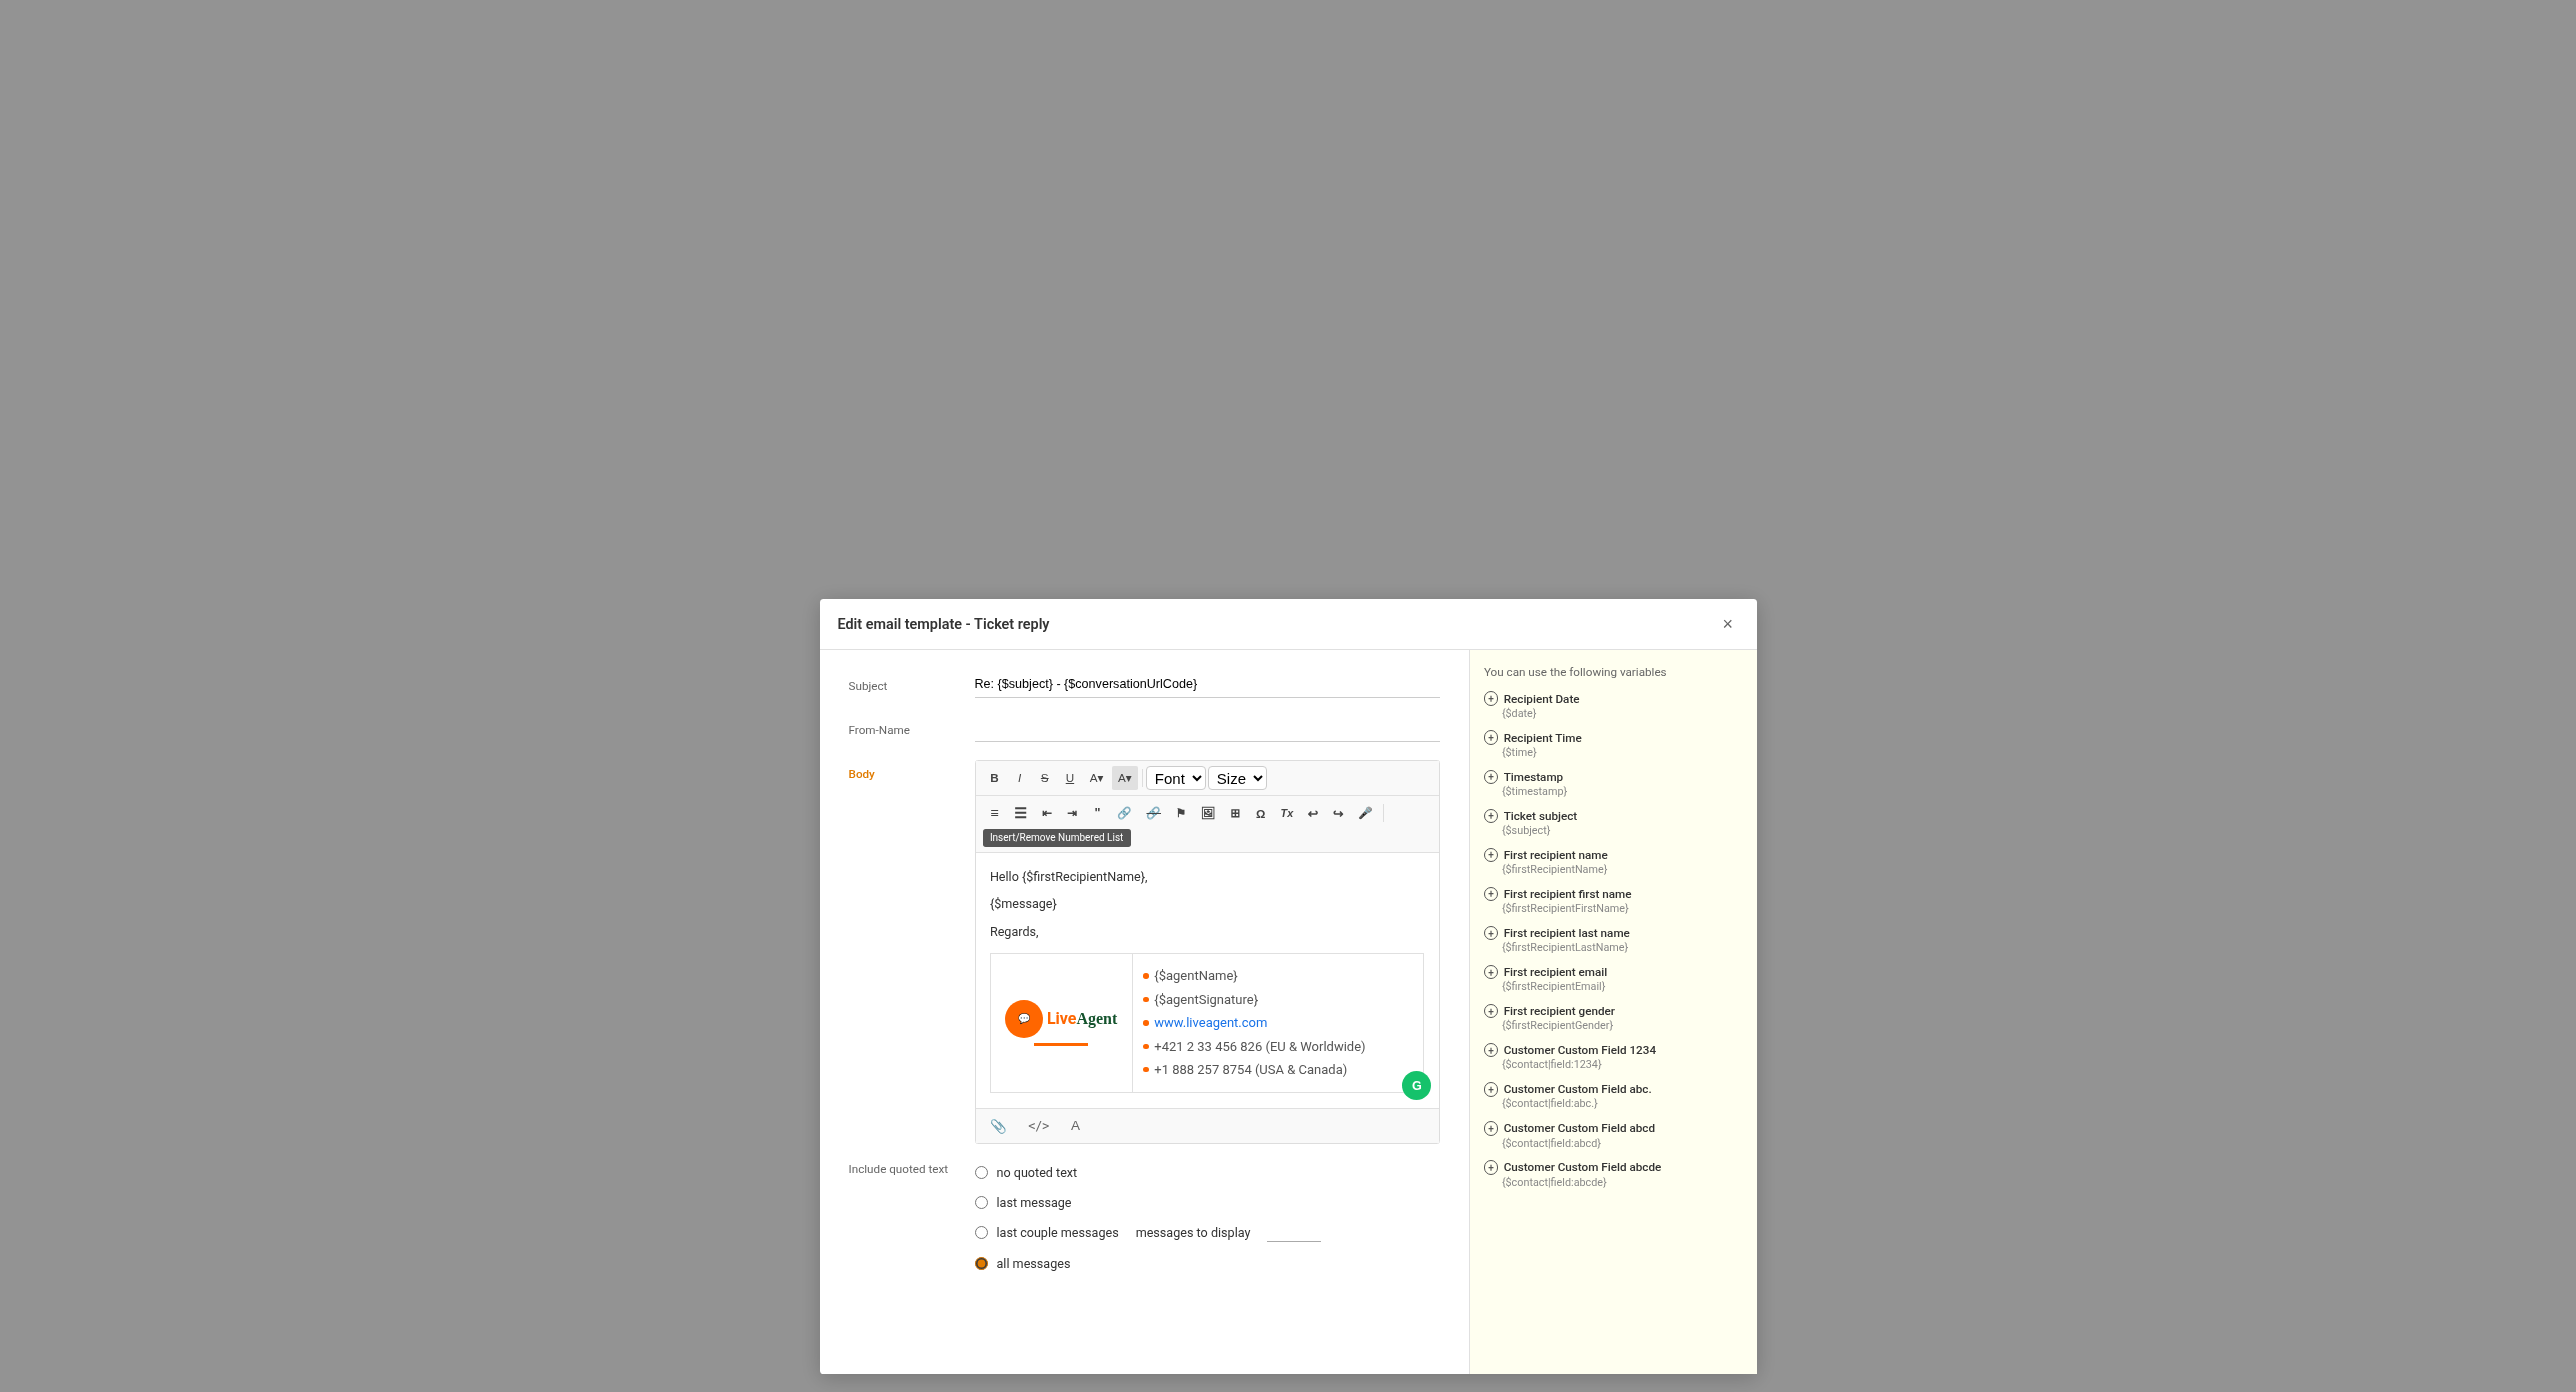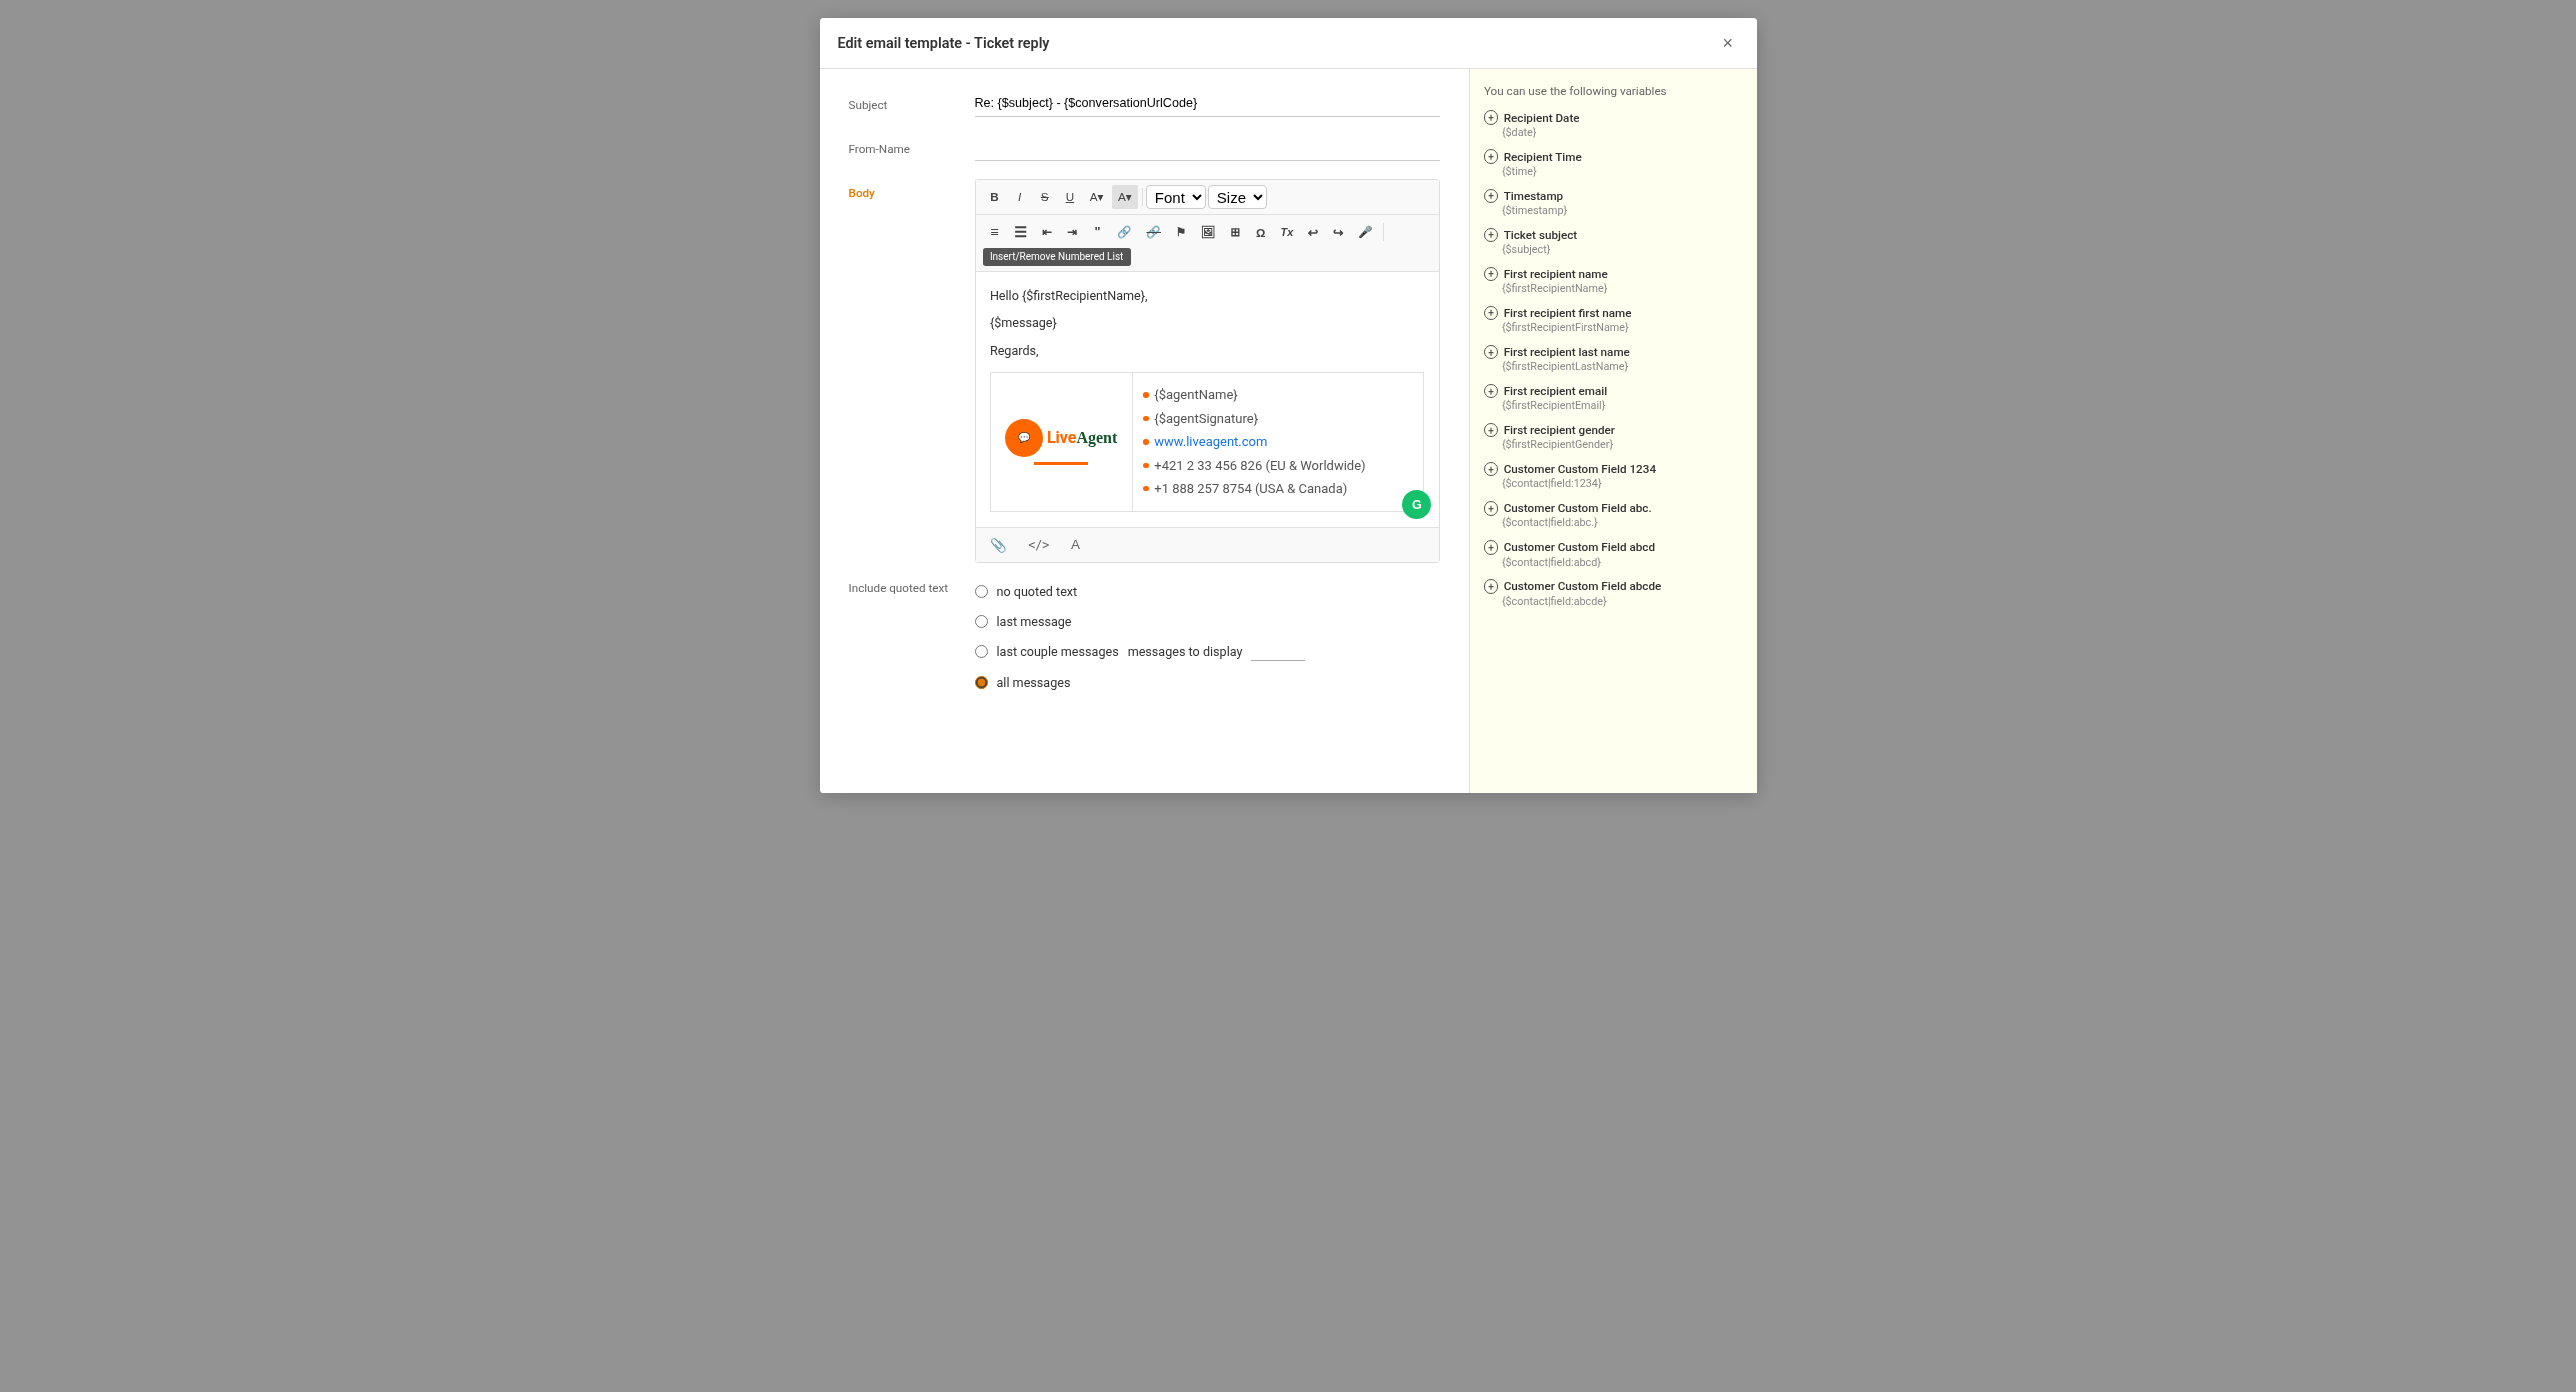--- a/index.html
+++ b/index.html
@@ -7,21 +7,21 @@
       font-family: -apple-system, BlinkMacSystemFont, 'Segoe UI', Roboto, sans-serif;
       font-size: 12.6px;
       background: #f5f5f5;
       color: #333;
     }
     .modal-overlay {
       position: fixed;
       inset: 0;
       background: rgba(0,0,0,0.4);
       display: flex;
-      align-items: flex-start;
+      align-items: flex-end;
       justify-content: center;
       padding: 18px;
     }
     .modal {
       background: #fff;
       border-radius: 3.6px;
       width: 100%;
       max-width: 937px;
       min-height: 775px;
       position: relative;
@@ -250,21 +250,21 @@
       gap: 9px;
       font-size: 12.6px;
       color: #333;
     }
     .radio-item input[type="radio"] {
       accent-color: #e07b00;
     }
     .radio-inline {
       display: flex;
       align-items: center;
-      gap: 9px;
+      gap: 17px;
     }
     .messages-input {
       border: none;
       border-bottom: 0.9px solid #aaa;
       width: 54px;
       font-size: 11.7px;
       padding: 1.8px 0;
       outline: none;
     }
     

